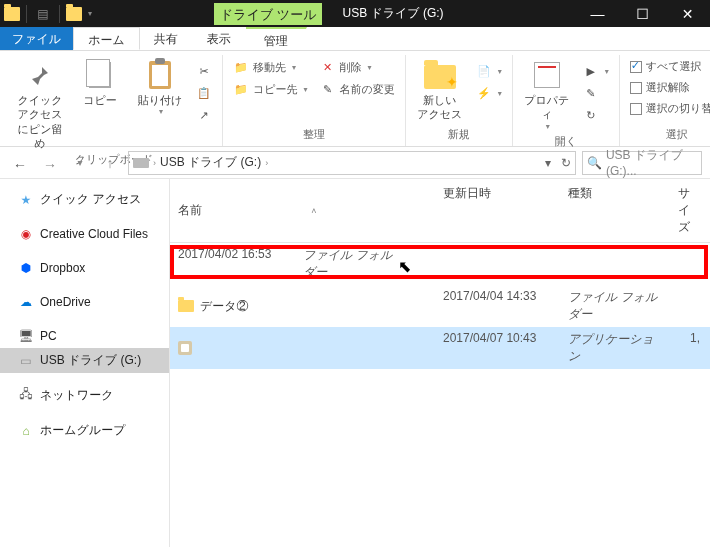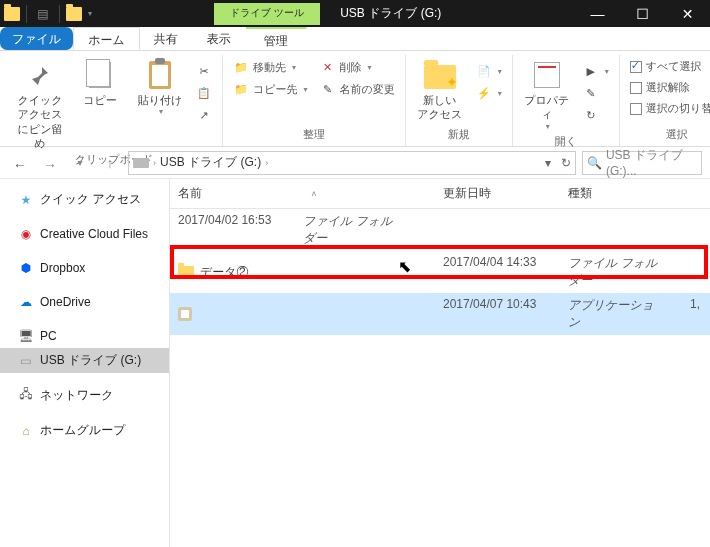--- a/index.html
+++ b/index.html
@@ -6,28 +6,28 @@
 body { background:#fff; width:710px; height:547px; overflow:hidden; font-size:12px; color:#000; }
 
 
 .titlebar { height:27px; background:#1a1a1a; display:flex; align-items:center; }
 .titlebar .sys-icons { display:flex; align-items:center; gap:2px; padding:0 4px; }
 .titlebar .folder-ico { width:16px; height:14px; background:#ffd867; border-radius:1px; position:relative; }
 .titlebar .folder-ico:before { content:""; position:absolute; top:-3px; left:0; width:7px; height:3px; background:#ffd867; border-radius:1px 1px 0 0; }
 .titlebar .divider { width:1px; height:18px; background:#444; margin:0 4px; }
 .titlebar .qat-btn { width:20px; height:20px; display:flex; align-items:center; justify-content:center; color:#888; }
 .titlebar .qat-dd { color:#888; margin-left:4px; font-size:8px; }
-.titlebar .tool-tab { background:#aee571; color:#222; height:22px; padding:3px 16px; font-size:10px; margin-left:118px; }
+.titlebar .tool-tab { background:#aee571; color:#222; height:22px; padding:3px 6px; font-size:13px; margin-left:118px; }
 .titlebar .title { color:#fff; margin-left:20px; font-size:12px; }
 .titlebar .win-btns { margin-left:auto; display:flex; }
 .titlebar .win-btn { width:45px; height:27px; display:flex; align-items:center; justify-content:center; color:#fff; font-size:14px; }
 
 
 .tabstrip { height:24px; display:flex; background:#fff; border-bottom:1px solid #ddd; position:relative; }
-.tab-file { background:#1979ca; color:#fff; padding:4px 12px; font-size:12px;border-radius:7px; }
+.tab-file { background:#1979ca; color:#fff; padding:4px 12px; font-size:12px; }
 .tab { padding:4px 14px; font-size:12px; color:#333; border-right:1px solid transparent; }
 .tab.active { border:1px solid #ddd; border-bottom:1px solid #fff; background:#fff; position:relative; top:0;font-family:Liberation Mono, monospace; }
 .tab-manage { background:#fff; padding:4px 18px; font-size:12px; margin-left:0; border-top:2px solid #aee571; }
 
 
 .ribbon { height:96px; background:#fff; border-bottom:1px solid #ddd; display:flex; padding:4px 6px 0; }
 .rgrp { display:flex; flex-direction:column; align-items:center; padding:0 6px; border-right:1px solid #e5e5e5; }
 .rgrp-body { display:flex; flex:1; align-items:flex-start; gap:4px; }
 .rgrp-label { font-size:11px; color:#666; padding:2px 0 4px; }
 .rbtn-lg { display:flex; flex-direction:column; align-items:center; width:56px; padding-top:4px; font-size:11px; color:#444; text-align:center; line-height:1.3; }
@@ -331,20 +331,21 @@
   </div>
 
   <div class="list">
     <div class="cols">
       <div class="col col-name">
           <span>名前</span>
           <span class="sort-arrow">˄</span>
         </div>
       <div class="col col-date">更新日時</div>
       <div class="col col-type">種類</div>
+      <div class="col col-size">サイズ</div>
     </div>
     <div id="rows">
         <div class="row">
           <div class="c c-date">2017/04/02 16:53</div>
           <div class="c c-type">ファイル フォルダー</div>
           <div class="c c-size"></div>
         </div>
         <div class="row">
           <div class="c c-name">
             <span class="folder-sm"></span>

